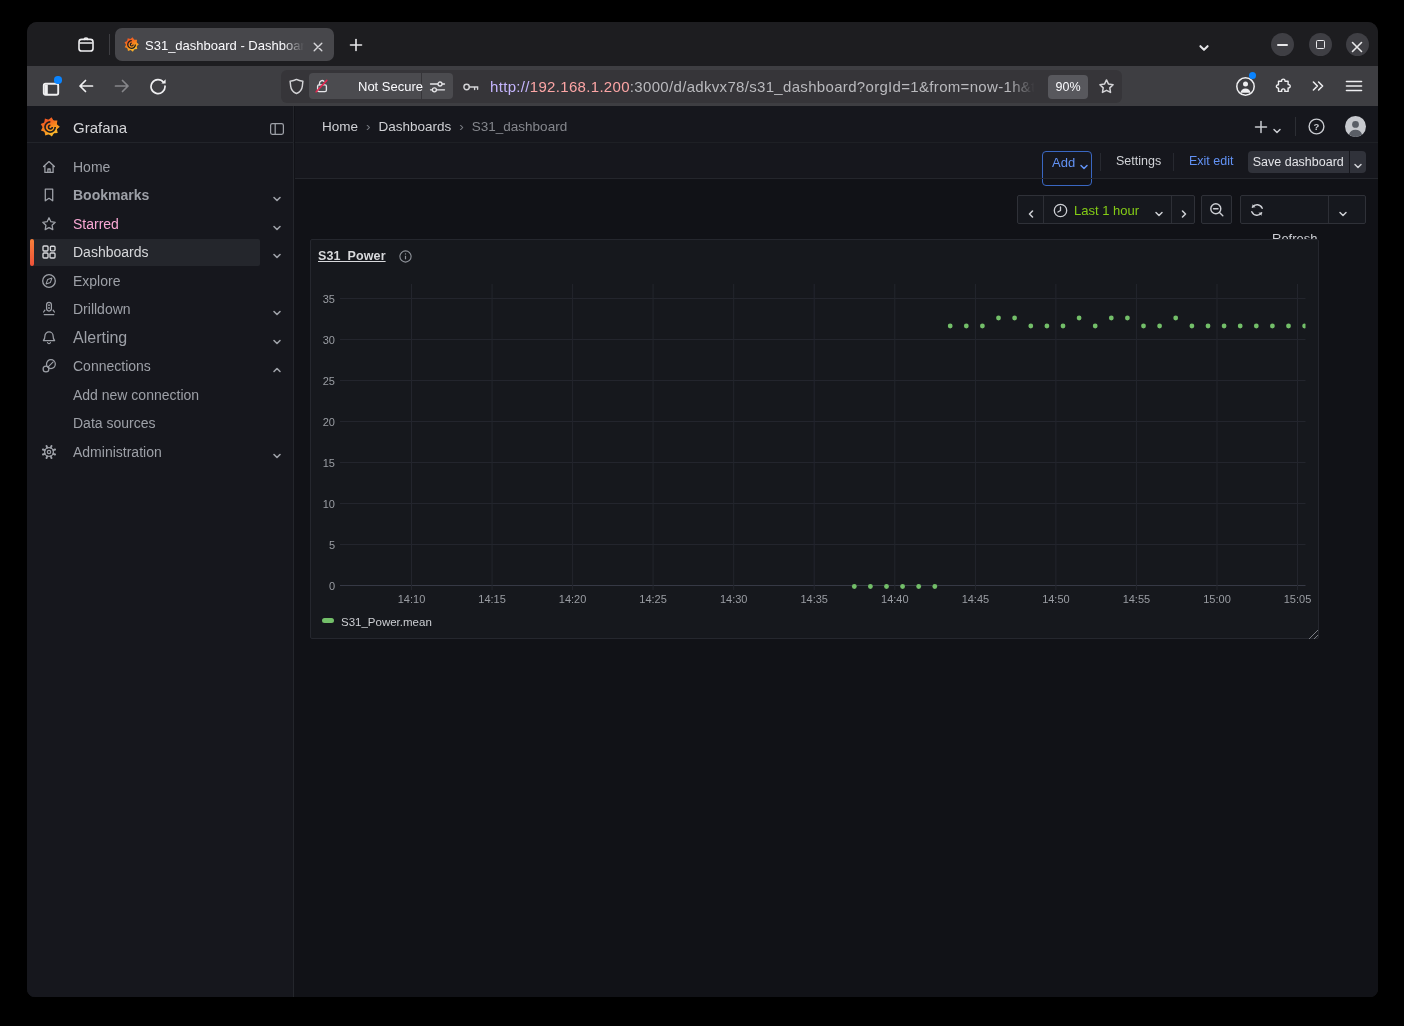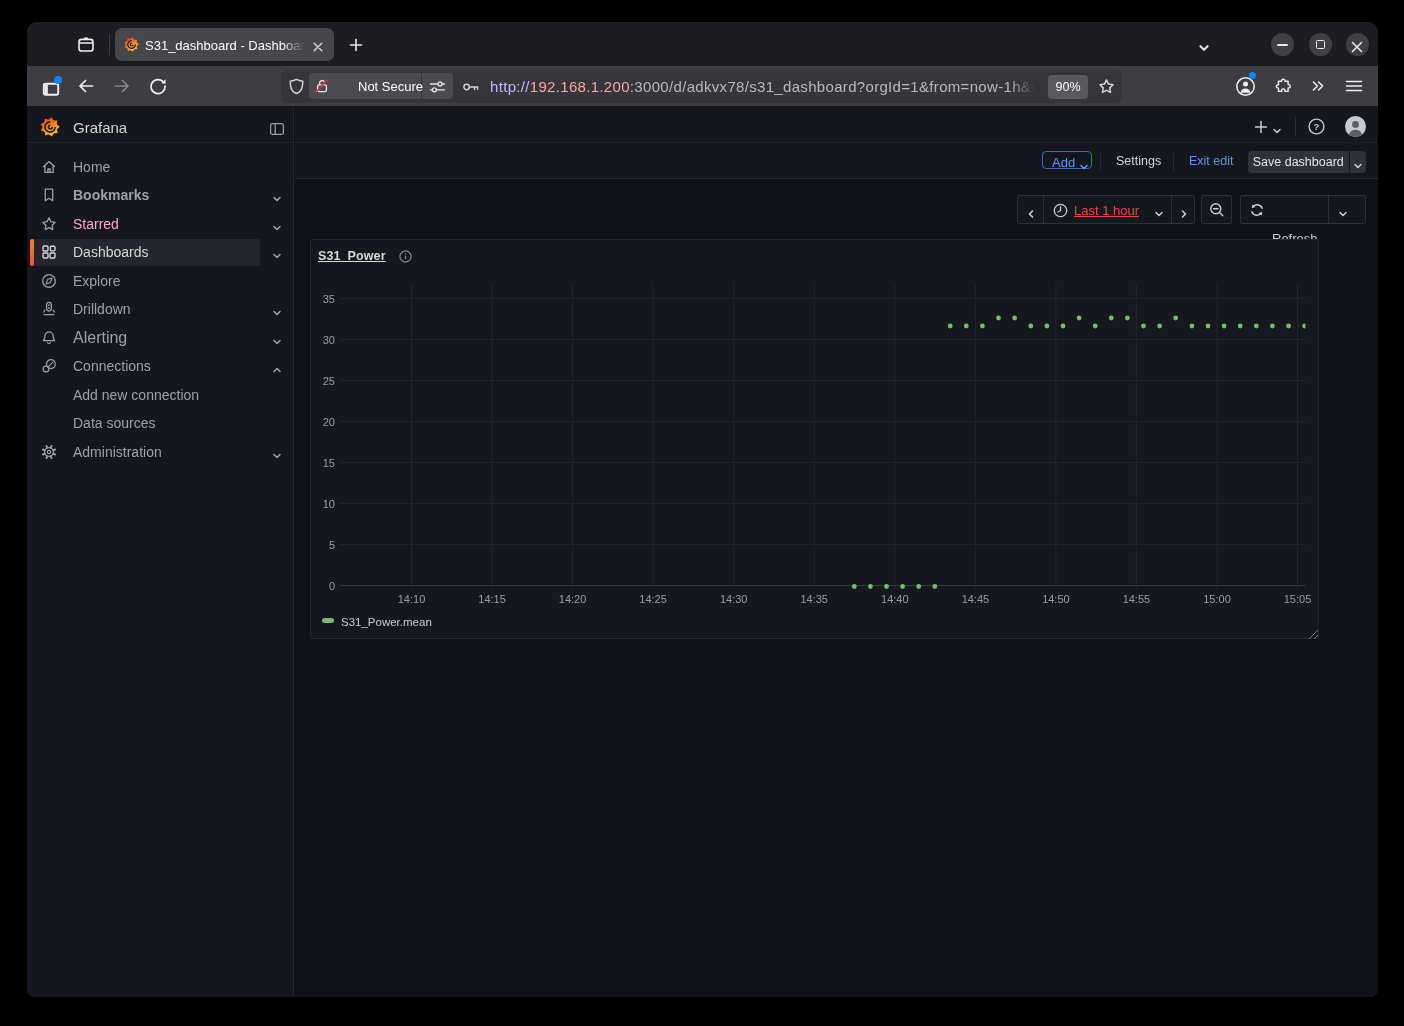--- a/index.html
+++ b/index.html
@@ -209,39 +209,40 @@
           <line x1="6.2" y1="3.7" x2="5.5" y2="1.9" style="stroke:#9da0a7;stroke-width:1.9;stroke-linecap:round"></line>
           <line x1="9.8" y1="3.7" x2="10.5" y2="1.9" style="stroke:#9da0a7;stroke-width:1.9;stroke-linecap:round"></line>
           <line x1="12.3" y1="6.2" x2="14.1" y2="5.5" style="stroke:#9da0a7;stroke-width:1.9;stroke-linecap:round"></line>
         </svg></div>
       <div style="position:absolute;left:46px;top:336.5px;width:170px;height:18px;font-size:14px;color:#9da0a7;line-height:18px;">Administration</div>
       <div style="position:absolute;left:245px;top:340.5px;width:10px;height:10px;"><svg width="10" height="10" viewBox="0 0 10 10" style="" xmlns="http://www.w3.org/2000/svg">
           <path d="M2 3.5 L5 6.5 L8 3.5" transform="scale(1.0)" style="fill:none;stroke-linecap:round;stroke-linejoin:round;stroke:#9da0a7;stroke-width:1.6" fill="none"></path>
         </svg></div>
     </div>
     <div style="position:absolute;left:268px;top:84px;width:1083px;height:73px;background:#16171d;">
+      <div style="position:absolute;left:27px;top:11.5px;width:600px;height:17px;font-size:13.5px;line-height:17px;"><span style="color:#d0d1d5">Home</span><span style="color:#787b82;padding:0 8px;">›</span><span style="color:#d0d1d5">Dashboards</span><span style="color:#787b82;padding:0 8px;">›</span><span style="color:#85878d">S31_dashboard</span></div>
       <div style="position:absolute;left:959px;top:13.5px;width:14px;height:14px;"><svg width="14" height="14" viewBox="0 0 14 14" style="" xmlns="http://www.w3.org/2000/svg">
           <line x1="7.0" y1="1.5" x2="7.0" y2="12.5" style="stroke:#c9cbd0;stroke-width:1.5;stroke-linecap:round"></line>
           <line x1="1.5" y1="7.0" x2="12.5" y2="7.0" style="stroke:#c9cbd0;stroke-width:1.5;stroke-linecap:round"></line>
         </svg></div>
       <div style="position:absolute;left:977px;top:16px;width:10px;height:10px;"><svg width="10" height="10" viewBox="0 0 10 10" style="" xmlns="http://www.w3.org/2000/svg">
           <path d="M2 3.5 L5 6.5 L8 3.5" transform="scale(1.0)" style="fill:none;stroke-linecap:round;stroke-linejoin:round;stroke:#c9cbd0;stroke-width:1.5" fill="none"></path>
         </svg></div>
       <div style="position:absolute;left:1000px;top:11px;width:1px;height:19px;background:#2c2e34;"></div>
       <div style="position:absolute;left:1013px;top:12px;width:17px;height:17px;"><svg width="17" height="17" viewBox="0 0 17 17" style="" xmlns="http://www.w3.org/2000/svg">
           <circle cx="8.5" cy="8.5" r="7.4" style="fill:none;stroke-linecap:round;stroke-linejoin:round;stroke:#c9cbd0;stroke-width:1.4" fill="none"></circle>
           <text x="8.5" y="12" font-family="Liberation Sans" font-size="9.5" font-weight="bold" fill="#c9cbd0" text-anchor="middle">?</text>
         </svg></div>
       <div style="position:absolute;left:1050px;top:10px;width:21px;height:21px;"><svg width="21" height="21" viewBox="0 0 21 21" style="" xmlns="http://www.w3.org/2000/svg">
           <circle cx="10.5" cy="10.5" r="10.5" fill="#c7c9ce"></circle>
           <circle cx="10.5" cy="8.4" r="3.4" fill="#5a5e66"></circle>
           <path d="M3.9 18.6 a6.9 6.9 0 0 1 13.2 0 a10.5 10.5 0 0 1 -13.2 0" fill="#5a5e66"></path>
         </svg></div>
       <div style="position:absolute;left:0px;top:36px;width:1083px;height:1px;background:#1e2025;"></div>
-      <div style="position:absolute;left:747px;top:45px;width:50px;height:18px;border:1px solid #3a67c2;border-radius:4px;">
+      <div style="position:absolute;left:747px;top:45px;width:50px;height:35px;border:1px solid #3a67c2;border-radius:4px;">
         <div style="position:absolute;left:9px;top:3px;width:28px;height:15px;font-size:13px;color:#6292f5;line-height:15px;font-weight:500;">Add</div>
         <div style="position:absolute;left:36px;top:6px;width:10px;height:10px;"><svg width="10" height="10" viewBox="0 0 10 10" style="" xmlns="http://www.w3.org/2000/svg">
             <path d="M2 3.5 L5 6.5 L8 3.5" transform="scale(1.0)" style="fill:none;stroke-linecap:round;stroke-linejoin:round;stroke:#6292f5;stroke-width:1.5" fill="none"></path>
           </svg></div>
       </div>
       <div style="position:absolute;left:805px;top:47px;width:1px;height:18px;background:#272930;"></div>
       <div style="position:absolute;left:821px;top:48px;width:60px;height:15px;font-size:12.5px;color:#d0d2d6;line-height:15px;">Settings</div>
       <div style="position:absolute;left:878px;top:47px;width:1px;height:18px;background:#272930;"></div>
       <div style="position:absolute;left:894px;top:48px;width:60px;height:15px;font-size:12.5px;color:#6292f5;line-height:15px;">Exit edit</div>
       <div style="position:absolute;left:953px;top:45px;width:100.5px;height:22px;background:#30323a;border-radius:4px 0 0 4px;text-align:center;font-size:12.5px;color:#e3e4e8;line-height:22px;">Save dashboard</div>
@@ -254,21 +255,21 @@
     </div>
     <div style="position:absolute;left:990px;top:173px;width:177.5px;height:28.5px;background:#16181e;border:1px solid #2f3138;border-radius:2px;">
       <div style="position:absolute;left:8px;top:9px;width:10px;height:10px;"><svg width="10" height="10" viewBox="0 0 10 10" style="" xmlns="http://www.w3.org/2000/svg">
           <path d="M6.5 2 L3.5 5 L6.5 8" transform="scale(1.0)" style="fill:none;stroke-linecap:round;stroke-linejoin:round;stroke:#ccced3;stroke-width:1.6" fill="none"></path>
         </svg></div>
       <div style="position:absolute;left:24.5px;top:0px;width:1px;height:26.5px;background:#2d2f36;"></div>
       <div style="position:absolute;left:35px;top:6.5px;width:15px;height:15px;"><svg width="15" height="15" viewBox="0 0 15 15" style="" xmlns="http://www.w3.org/2000/svg">
           <circle cx="7.5" cy="7.5" r="6.2" style="fill:none;stroke-linecap:round;stroke-linejoin:round;stroke:#ccced3;stroke-width:1.3" fill="none"></circle>
           <path d="M7.5 7.5 V3.9 M7.5 7.5 L4.9 9" style="fill:none;stroke-linecap:round;stroke-linejoin:round;stroke:#ccced3;stroke-width:1.3"></path>
         </svg></div>
-      <div style="position:absolute;left:56px;top:6.5px;width:80px;height:15px;font-size:13px;color:#ef4444;line-height:15px;text-decoration:underline;">Last 1 hour</div>
+      <div style="position:absolute;left:56px;top:6.5px;width:80px;height:15px;font-size:13px;color:#84cc16;line-height:15px;">Last 1 hour</div>
       <div style="position:absolute;left:136px;top:9px;width:10px;height:10px;"><svg width="10" height="10" viewBox="0 0 10 10" style="" xmlns="http://www.w3.org/2000/svg">
           <path d="M2 3.5 L5 6.5 L8 3.5" transform="scale(1.0)" style="fill:none;stroke-linecap:round;stroke-linejoin:round;stroke:#ccced3;stroke-width:1.5" fill="none"></path>
         </svg></div>
       <div style="position:absolute;left:153px;top:0px;width:1px;height:26.5px;background:#2d2f36;"></div>
       <div style="position:absolute;left:161px;top:9px;width:10px;height:10px;"><svg width="10" height="10" viewBox="0 0 10 10" style="" xmlns="http://www.w3.org/2000/svg">
           <path d="M3.5 2 L6.5 5 L3.5 8" transform="scale(1.0)" style="fill:none;stroke-linecap:round;stroke-linejoin:round;stroke:#ccced3;stroke-width:1.6" fill="none"></path>
         </svg></div>
     </div>
     <div style="position:absolute;left:1173.5px;top:173px;width:31.5px;height:28.5px;background:#16181e;border:1px solid #2f3138;border-radius:2px;">
       <div style="position:absolute;left:7px;top:6px;width:16px;height:16px;"><svg width="16" height="16" viewBox="0 0 16 16" style="" xmlns="http://www.w3.org/2000/svg">

